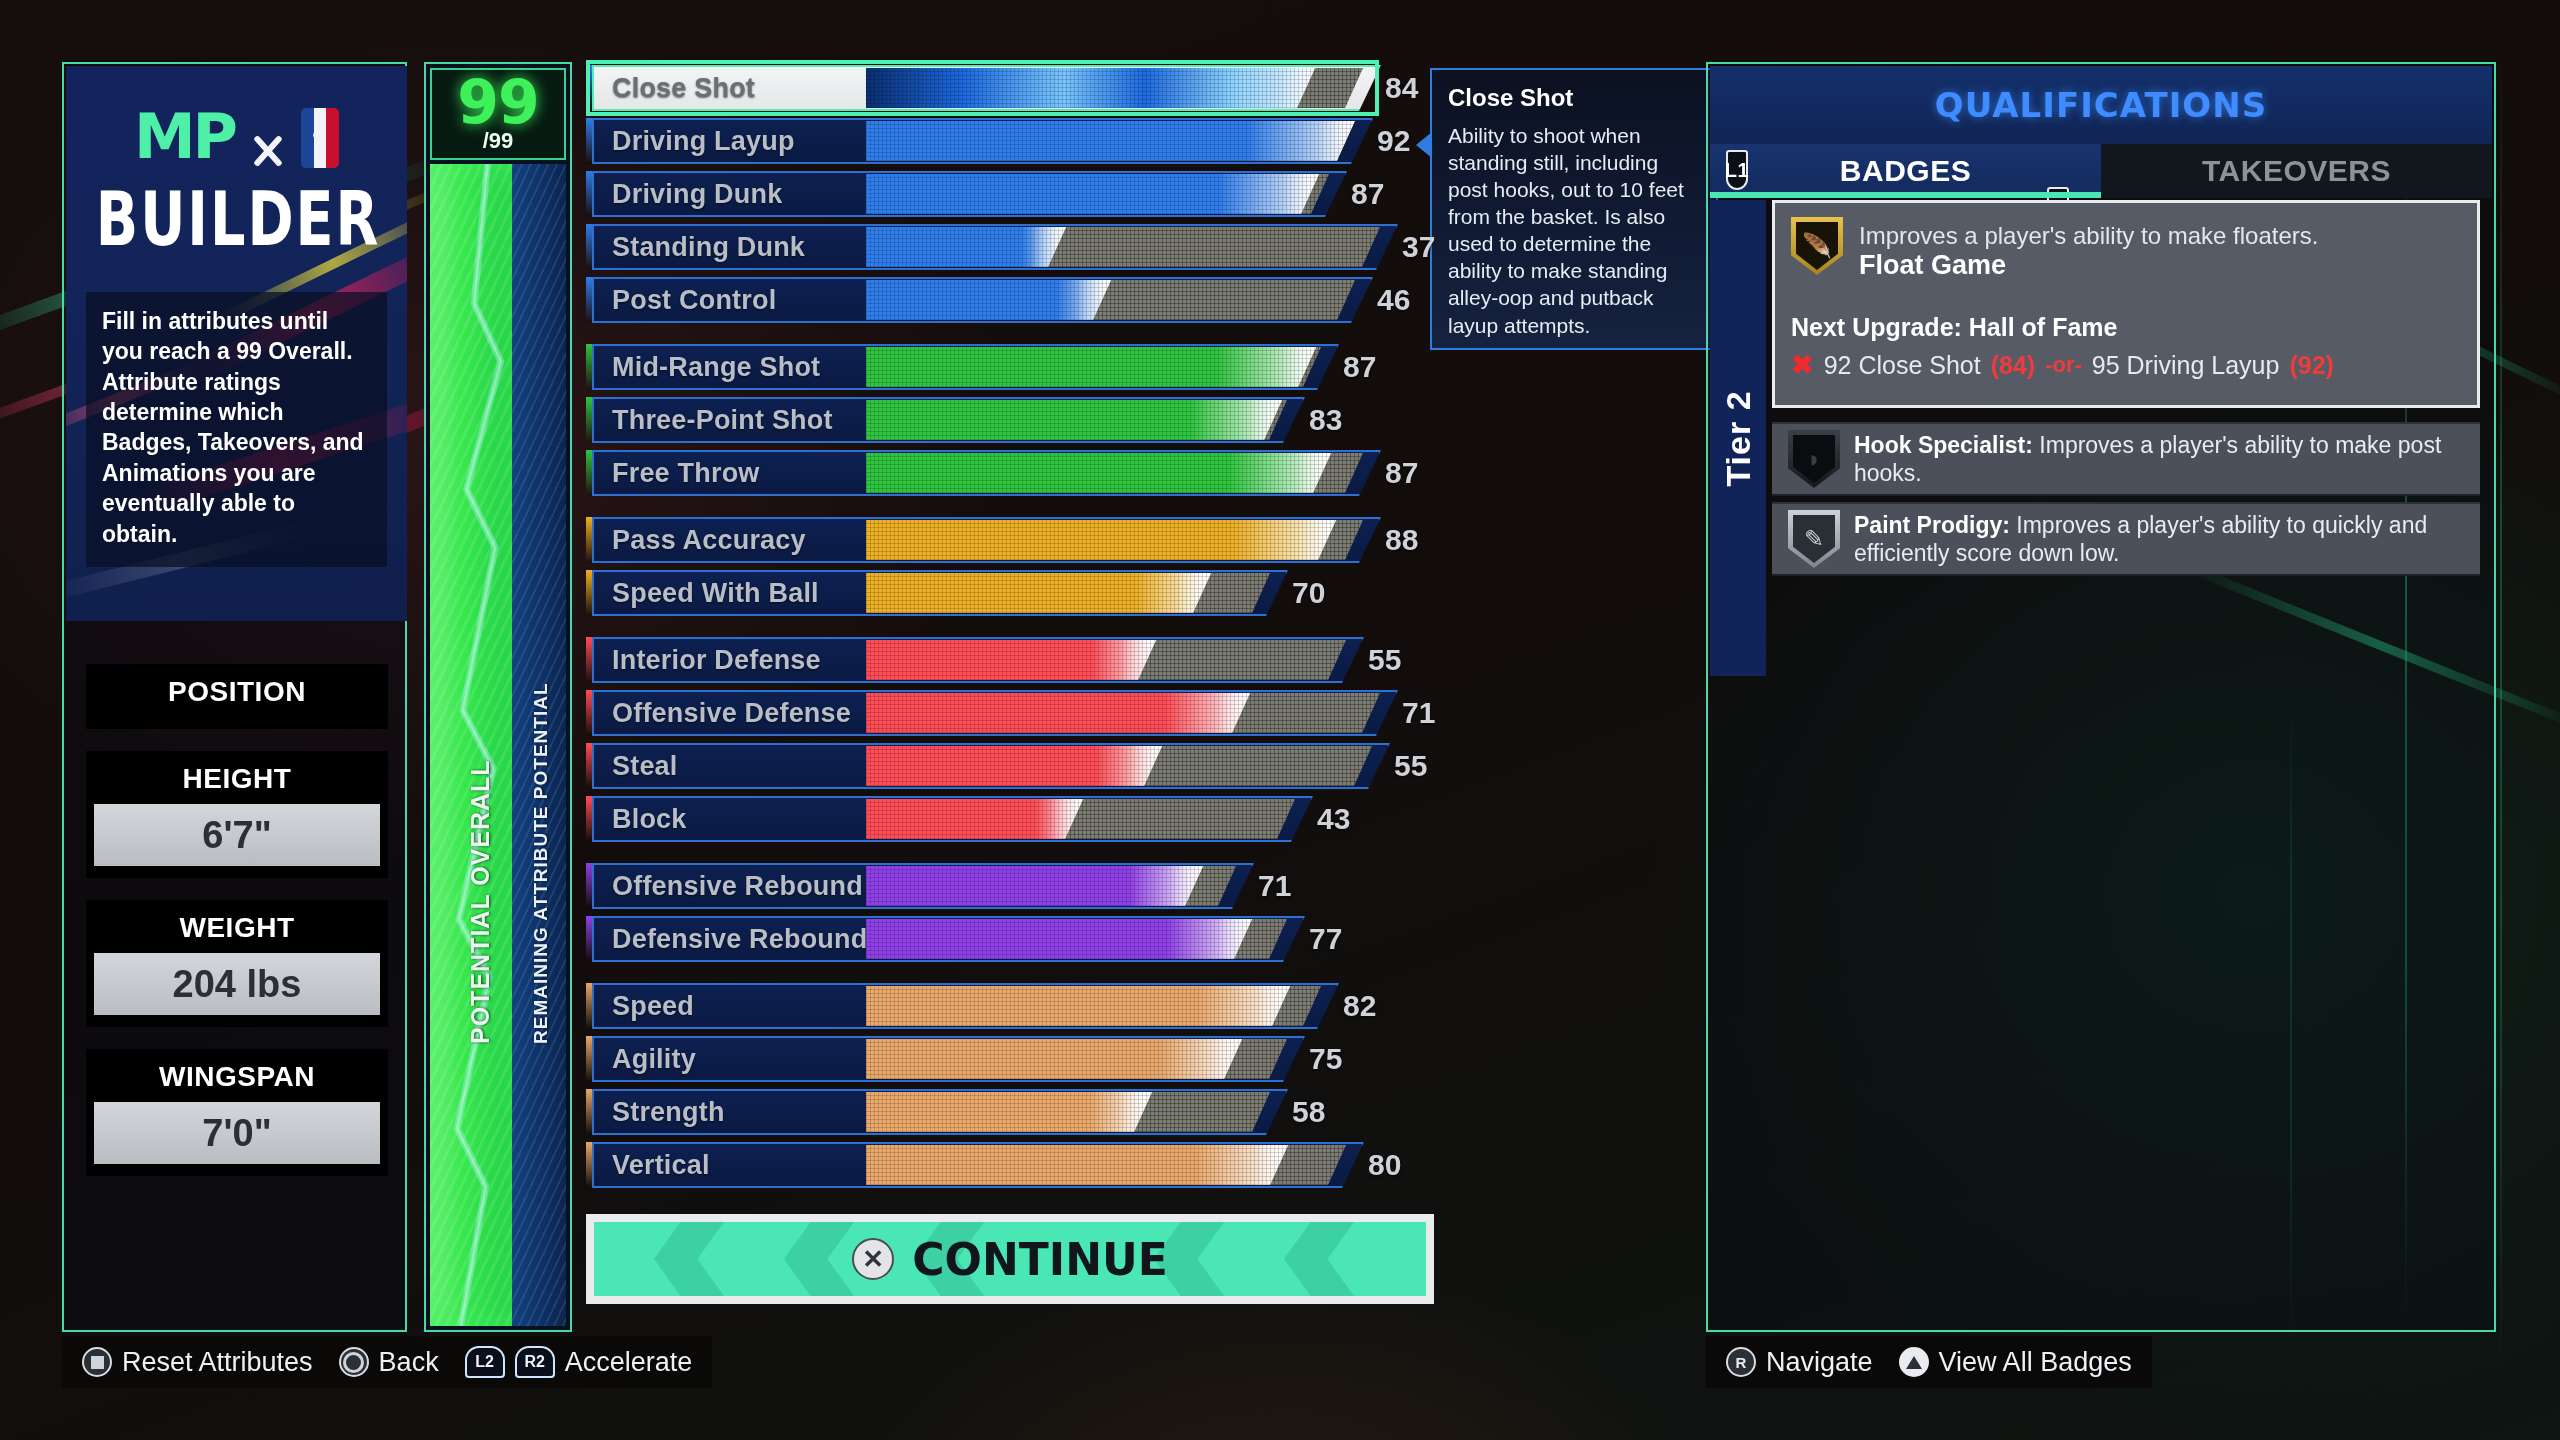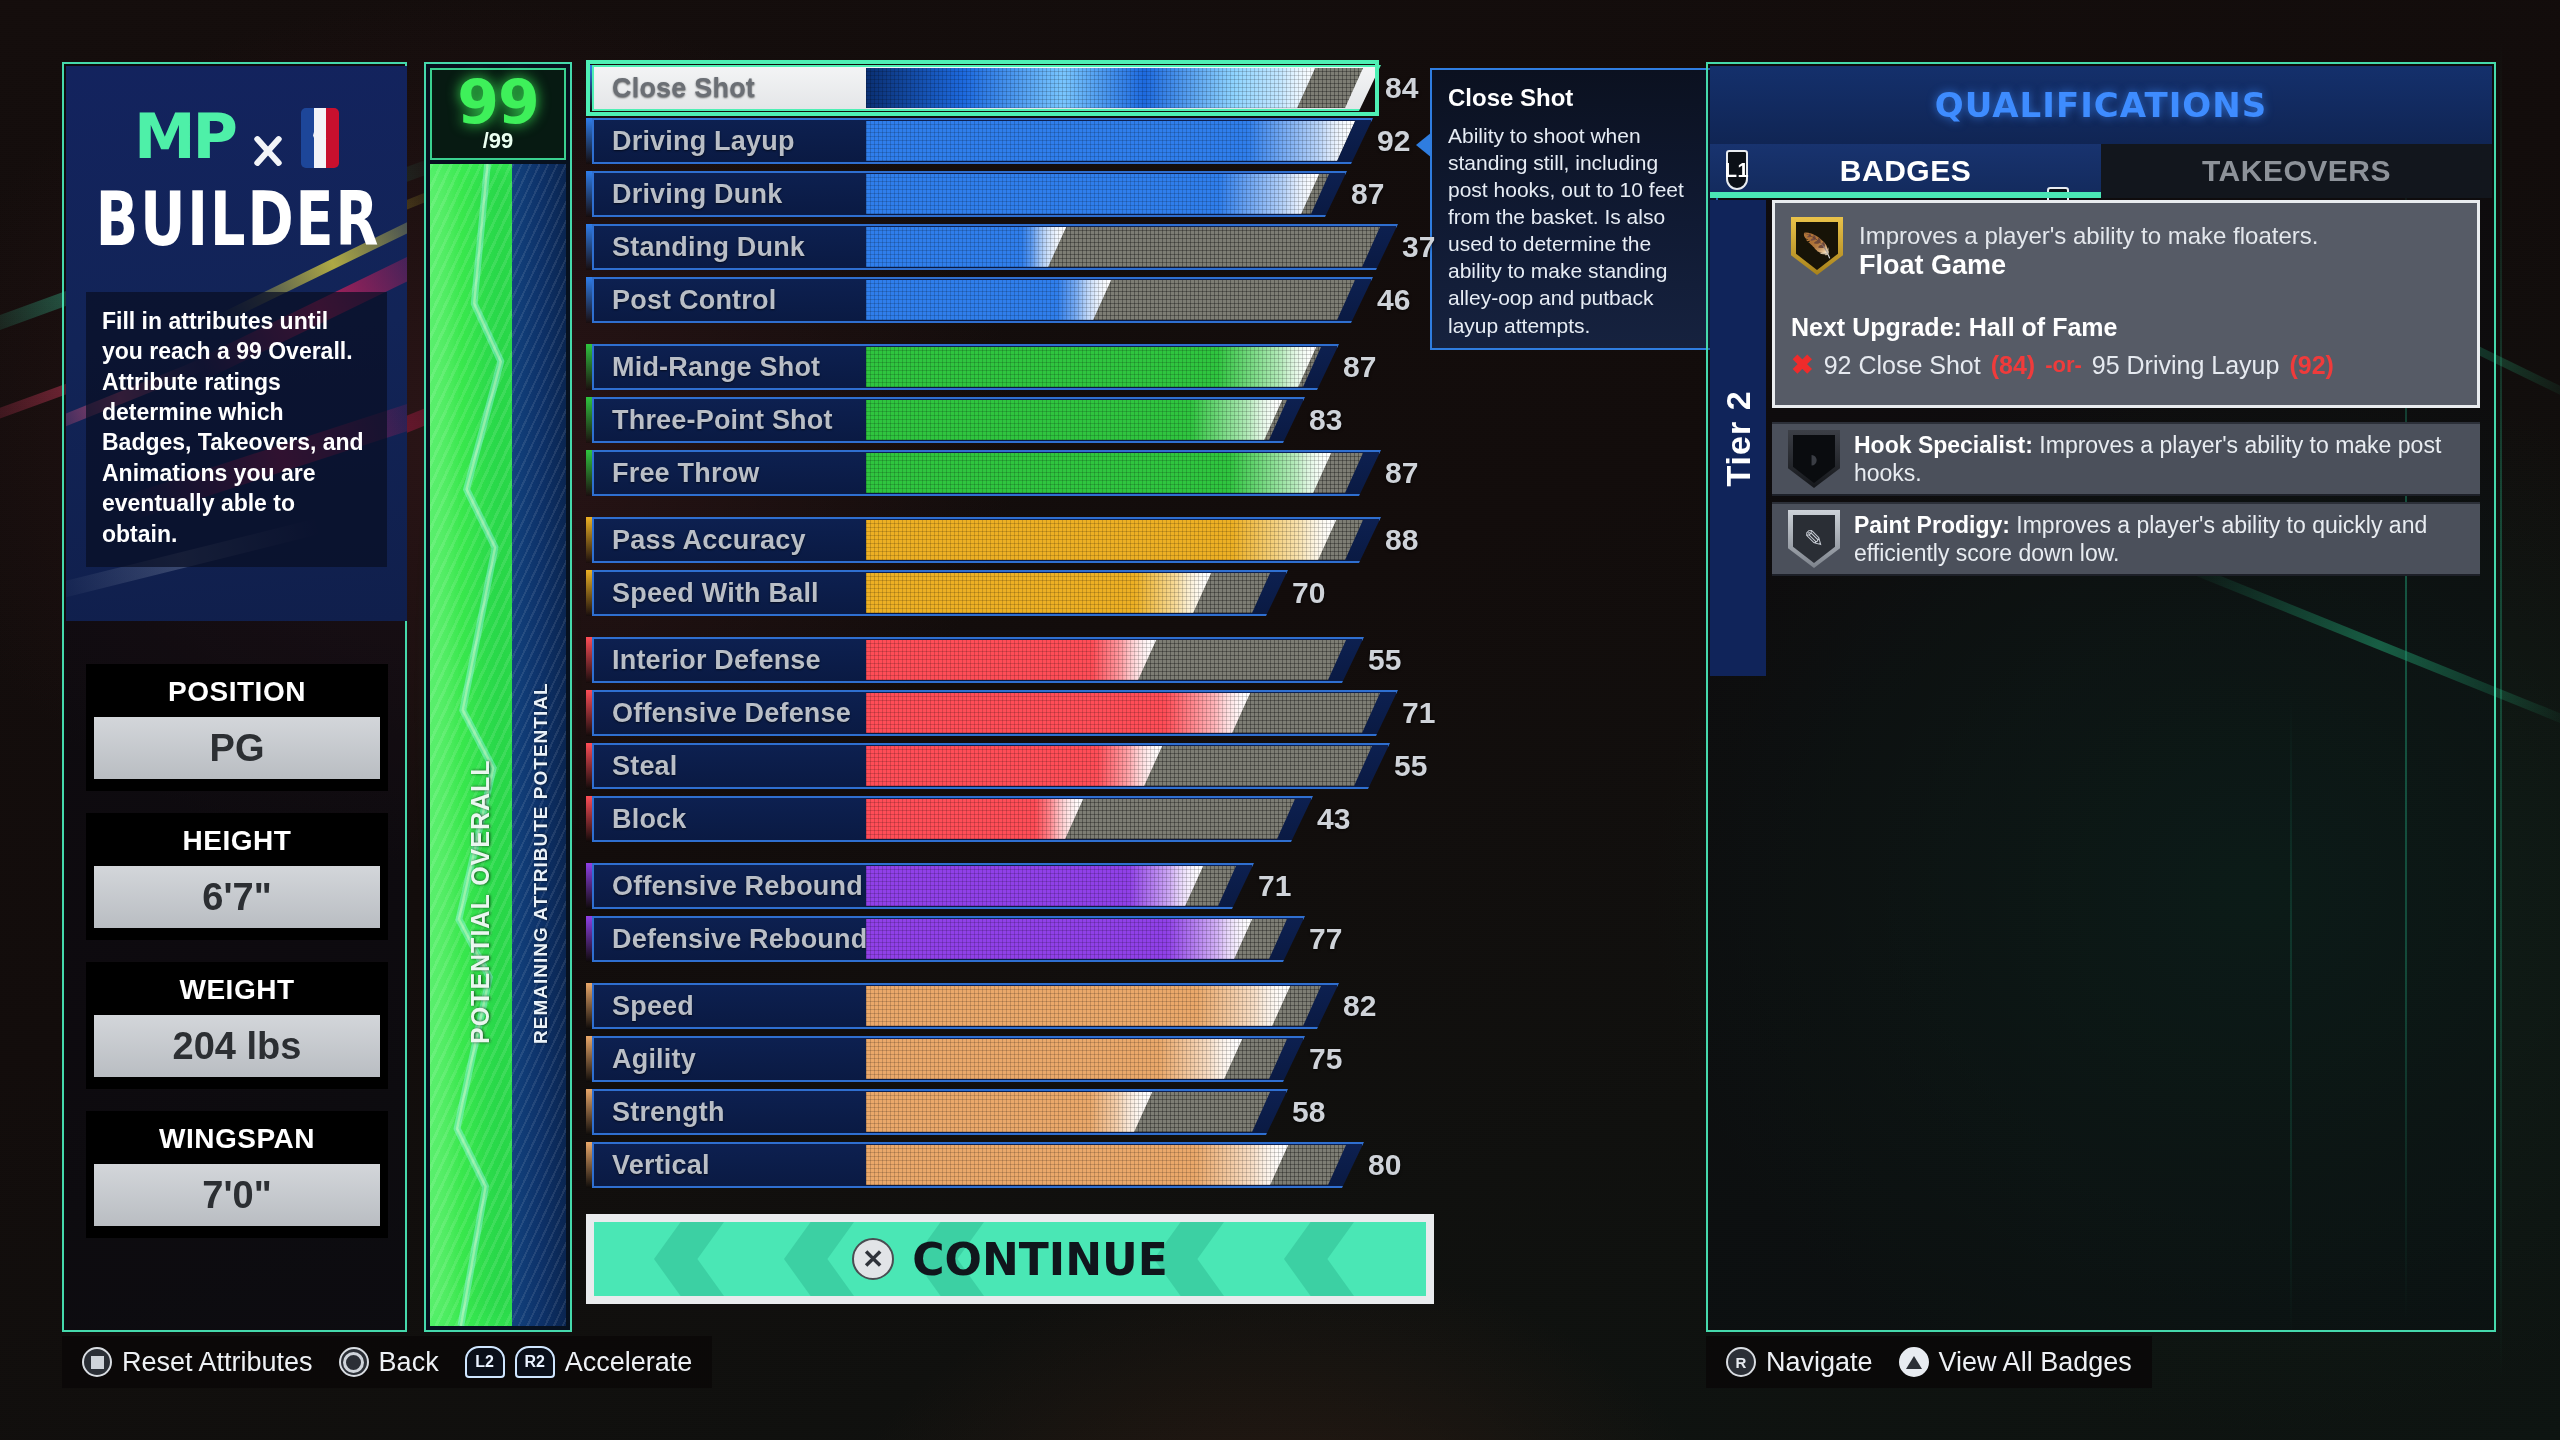--- a/index.html
+++ b/index.html
@@ -267,21 +267,20 @@
     </div>
 
     <div id="brand-desc">
       <p>Fill in attributes until you reach a 99 Overall. Attribute ratings determine which Badges, Takeovers, and Animations you are eventually able to obtain.</p>
     </div>
   </div>
 
   <div class="spec-wrap">
     <div class="spec">
       <div class="spec-label">POSITION</div>
-      <div class="spec-value">PG</div>
     </div>
     <div class="spec">
       <div class="spec-label">HEIGHT</div>
       <div class="spec-value">6'7"</div>
     </div>
     <div class="spec">
       <div class="spec-label">WEIGHT</div>
       <div class="spec-value">204 lbs</div>
     </div>
     <div class="spec">

